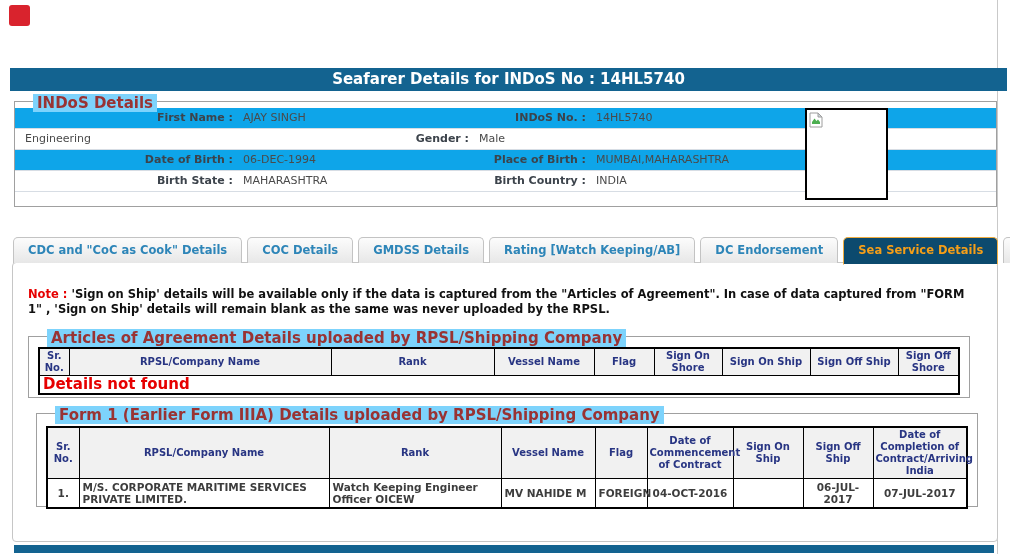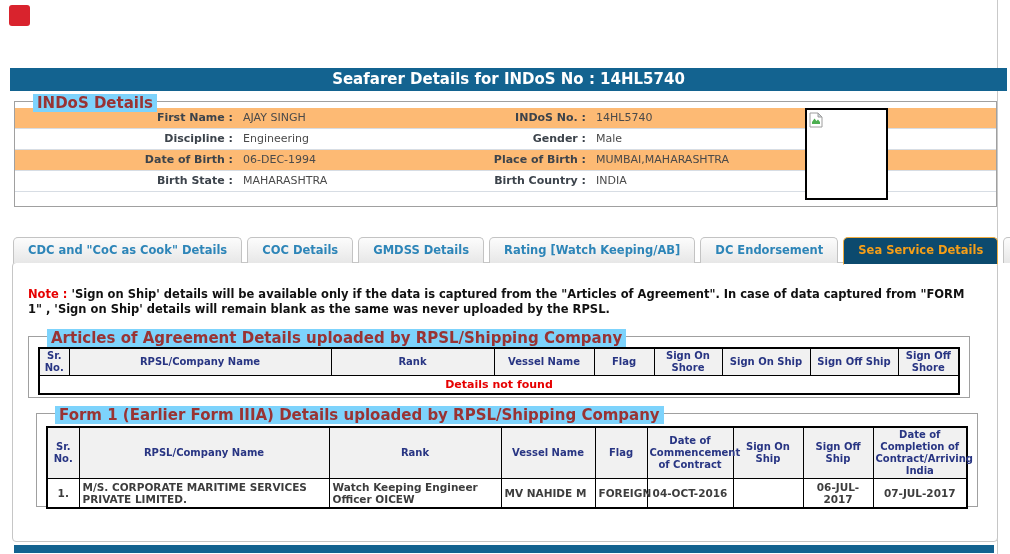--- a/index.html
+++ b/index.html
@@ -14,21 +14,21 @@
     color:#fff;font-weight:bold;font-size:15px;text-align:center;line-height:23px;}
 
   
   .fsbox{position:absolute;border:1px solid #a0a0a0;background:#fff;}
   .fsbox .legend{position:absolute;top:-8px;left:6px;background:#7dd3fc;padding:0 4px;
     color:#993333;font-weight:bold;font-size:15px;white-space:nowrap;margin-left:12px;}
 
   .indos-box{left:14px;top:101px;width:981px;height:104px;}
   .field-grid{margin-top:6px;}
   .frow{display:grid;grid-template-columns:218px 236px 117px 1fr;height:20px;line-height:20px;font-size:11px;border-bottom:1px solid #d7dde4;}
-  .frow.alt{background:#fdba74;}
+  .frow.alt{background:#0ea5e9;}
   .flabel{text-align:right;font-weight:bold;color:#3c434b;white-space:nowrap;}
   .fvalue{padding-left:10px;color:#4a4a4a;white-space:nowrap;}
 
   .photo-box{position:absolute;left:805px;top:108px;width:79px;height:88px;border:2px solid #000;background:#fff;}
   .photo-box svg{margin:2px 0 0 2px;}
 
   .tabs{position:absolute;left:13px;top:237px;display:flex;gap:5px;z-index:3;}
   .tab{height:25px;line-height:25px;padding:0 14px;border:1px solid #c3c3c3;border-bottom:none;
     border-radius:5px 5px 0 0;background:linear-gradient(#fcfcfc,#e7e7e7);
     color:#2d85b8;font-weight:bold;font-size:11.5px;white-space:nowrap;cursor:pointer;}
@@ -46,21 +46,21 @@
 
   table.dg{border-collapse:collapse;border:2px solid #000;table-layout:fixed;width:920px;
     position:absolute;left:9px;background:#fff;}
   table.aoa{top:10px;}
   table.form1{top:12px;}
   .dg th{border:1px solid #000;background:#f1f1f1;color:#283583;font-weight:bold;
     font-size:10px;line-height:12px;text-align:center;padding:1px 2px;}
   .dg td{border:1px solid #000;font-size:10.5px;font-weight:bold;color:#3d3d3d;padding:1px 3px;}
   table.aoa th{height:24px;}
   table.form1 th{height:44px;}
-  .empty-row td{text-align:center;color:#e60000;font-size:11px;height:15px;line-height:15px;}
+  .empty-row td{color:#e60000;font-size:15px;height:15px;line-height:15px;}
   td.cell-left{text-align:left;line-height:12px;}
   td.cell-center{text-align:center;}
   table.form1 td{height:26px;}
 
   
   .aoa .c0{width:30px;} .aoa .c1{width:262px;} .aoa .c2{width:163px;} .aoa .c3{width:100px;}
   .aoa .c4{width:60px;} .aoa .c5{width:68px;} .aoa .c6{width:88px;} .aoa .c7{width:88px;} .aoa .c8{width:61px;}
   
   .form1 .c0{width:32px;} .form1 .c1{width:250px;} .form1 .c2{width:172px;} .form1 .c3{width:94px;}
   .form1 .c4{width:52px;} .form1 .c5{width:86px;} .form1 .c6{width:70px;} .form1 .c7{width:70px;} .form1 .c8{width:94px;}
@@ -80,21 +80,20 @@
   <div class="fsbox indos-box">
     <span class="legend">INDoS Details</span>
     <div class="field-grid">
       <div class="frow alt">
         <span class="flabel">First Name :</span>
         <span class="fvalue">AJAY SINGH</span>
         <span class="flabel">INDoS No. :</span>
         <span class="fvalue">14HL5740</span>
       </div>
       <div class="frow">
-        <span class="flabel">Discipline :</span>
         <span class="fvalue">Engineering</span>
         <span class="flabel">Gender :</span>
         <span class="fvalue">Male</span>
       </div>
       <div class="frow alt">
         <span class="flabel">Date of Birth :</span>
         <span class="fvalue">06-DEC-1994</span>
         <span class="flabel">Place of Birth :</span>
         <span class="fvalue">MUMBAI,MAHARASHTRA</span>
       </div>

